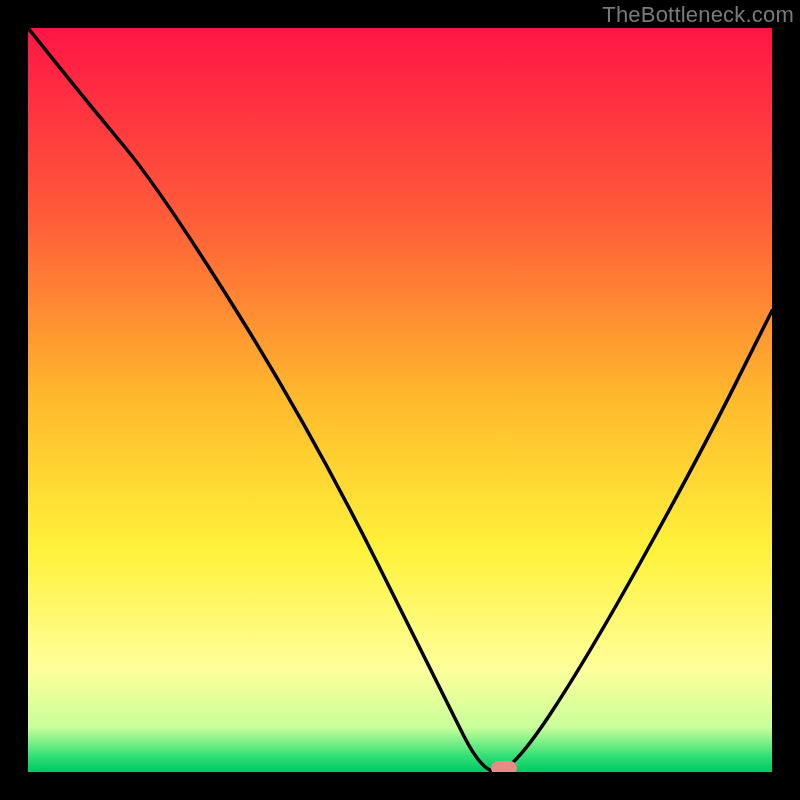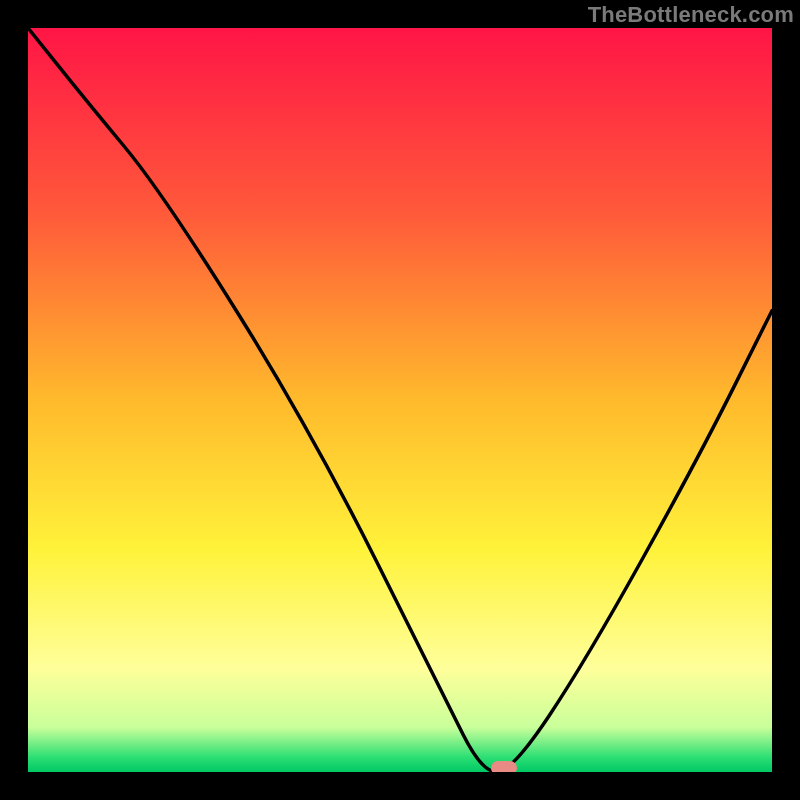--- a/index.html
+++ b/index.html
@@ -16,21 +16,21 @@
     width: 800px;
     height: 800px;
     background: #000;
   }
   .watermark {
     position: absolute;
     top: 2px;
     right: 6px;
     color: #7a7a7a;
     font-size: 22px;
-    font-weight: 700;
+    font-weight: 400;
     letter-spacing: 0.2px;
     z-index: 10;
     user-select: none;
   }
   .plot {
     position: absolute;
     left: 28px;
     top: 28px;
     width: 744px;
     height: 744px;

